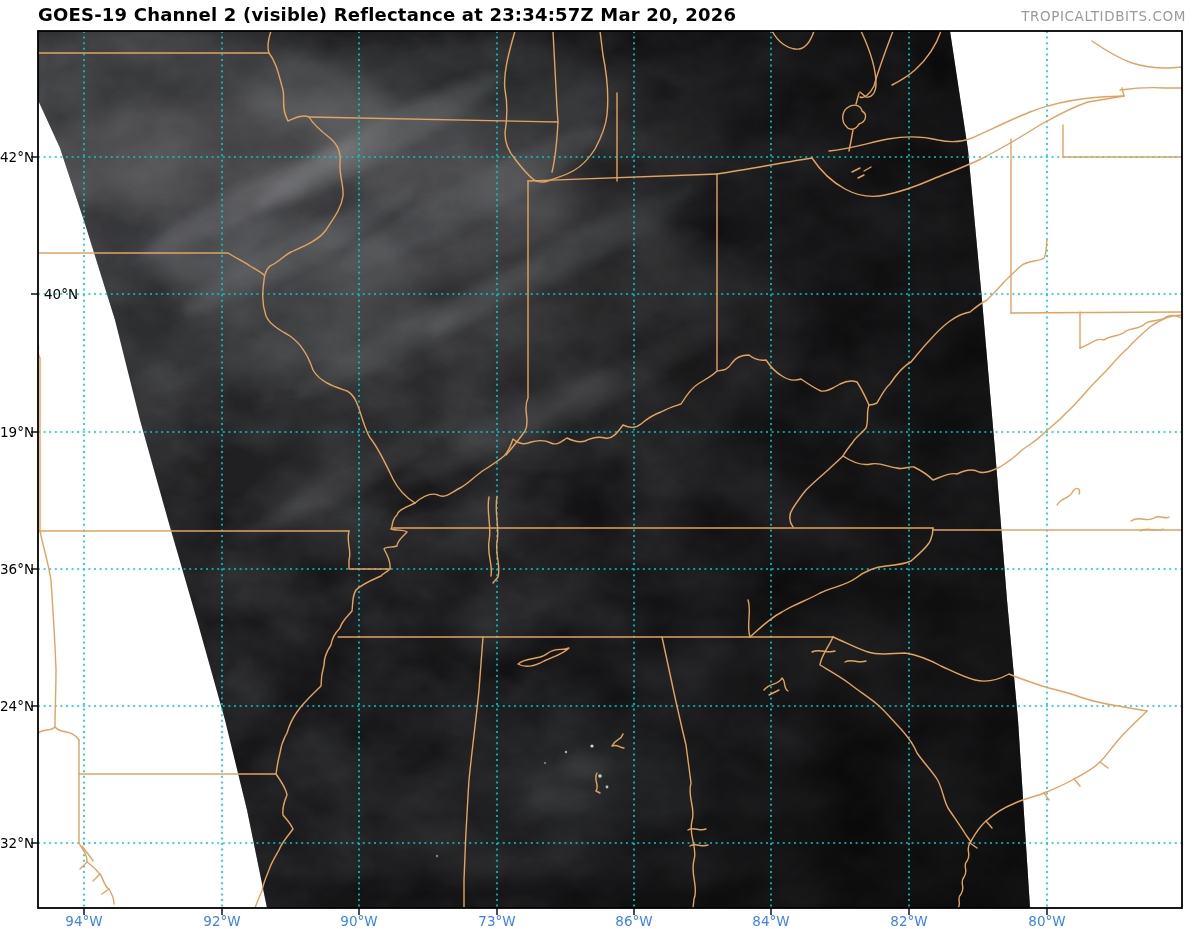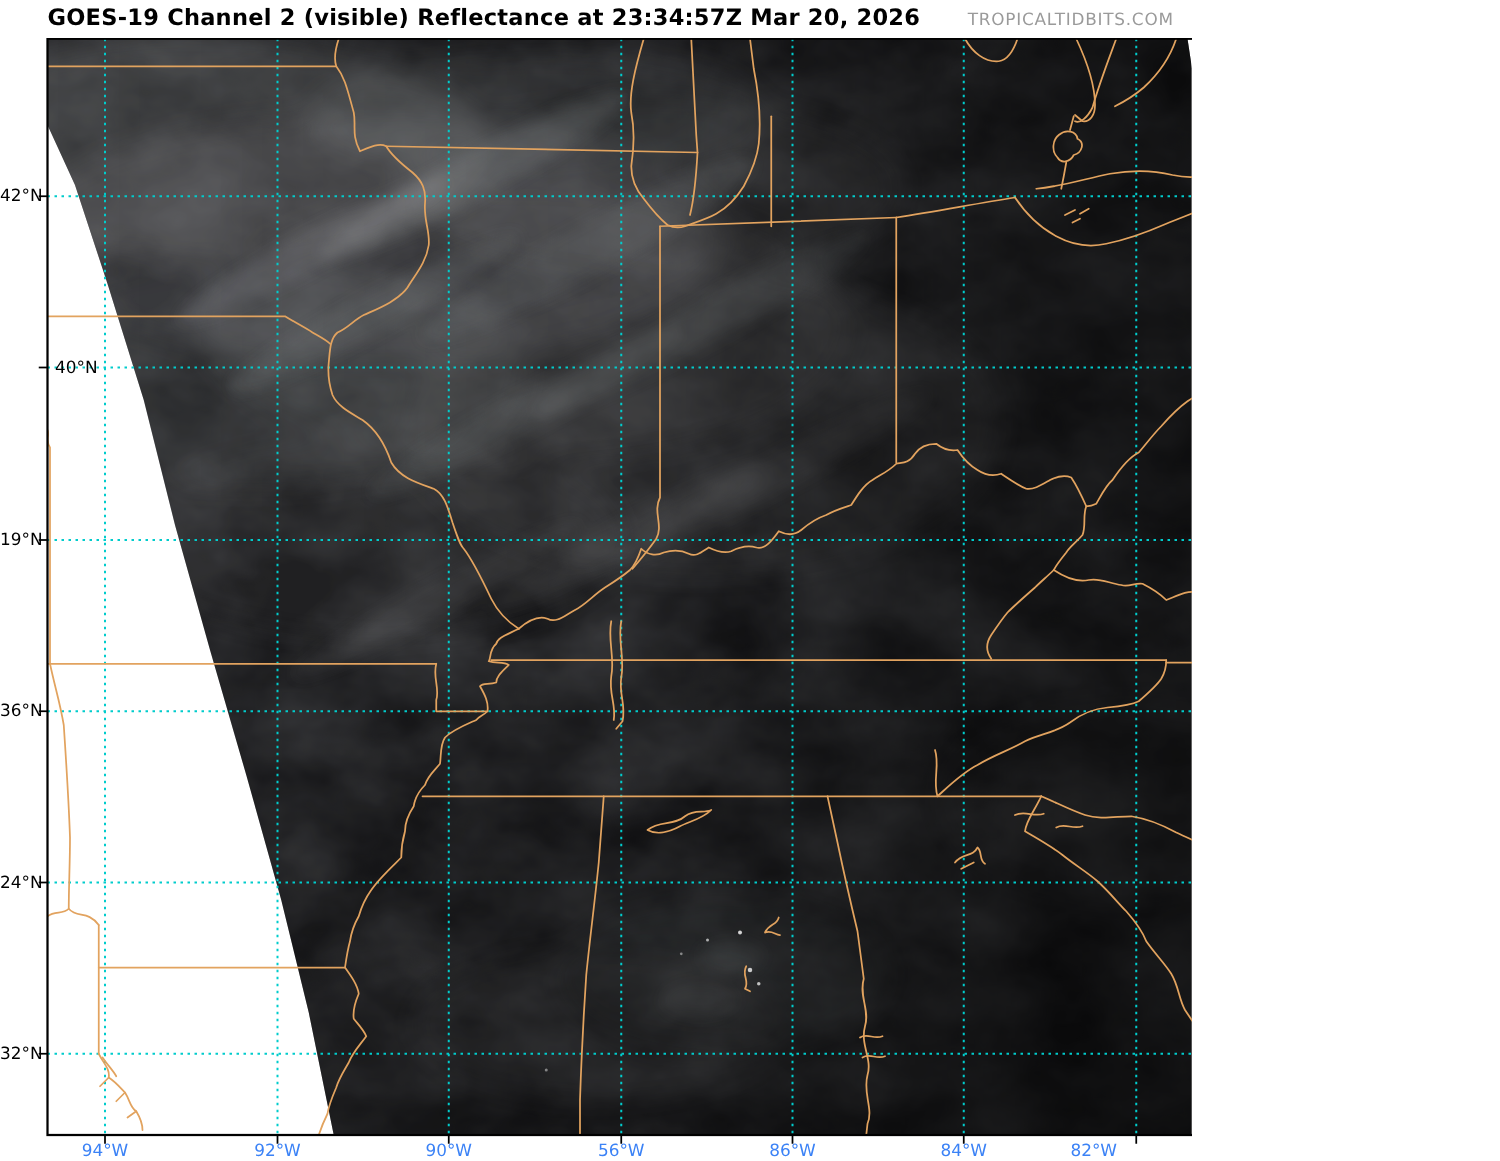--- a/index.html
+++ b/index.html
@@ -1,16 +1,16 @@
 <!DOCTYPE html>
 <html><head>
 <meta charset="utf-8">
 <style>
   html,body{margin:0;padding:0;background:#ffffff;}
-  #stage{position:relative;width:953px;height:929px;background:#ffffff;overflow:hidden;
+  #stage{position:relative;width:1200px;height:929px;background:#ffffff;overflow:hidden;
          font-family:"DejaVu Sans","Liberation Sans",sans-serif;}
   #map-title{position:absolute;left:38px;top:4px;font-size:18px;font-weight:bold;color:#000;
              letter-spacing:0.2px;white-space:nowrap;}
   #watermark{position:absolute;right:14px;top:8px;font-size:13.5px;font-weight:normal;color:#9a9a9a;
              letter-spacing:0.6px;white-space:nowrap;}
   .lat-label{position:absolute;left:0;width:33px;text-align:left;font-size:13.5px;color:#000;
              height:16px;line-height:16px;}
   .lon-label{position:absolute;width:56px;text-align:center;font-size:13.5px;color:#3b82f6;
              height:16px;line-height:16px;top:913px;}
   svg{position:absolute;left:0;top:0;}
@@ -202,19 +202,19 @@
   <div id="labels">
       <div class="lat-label" style="top: 149px;">42°N</div>
       <div class="lat-label" style="top: 286px; padding-left: 44px;">40°N</div>
       <div class="lat-label" style="top: 424px;">19°N</div>
       <div class="lat-label" style="top: 561px;">36°N</div>
       <div class="lat-label" style="top: 698px;">24°N</div>
       <div class="lat-label" style="top: 835px;">32°N</div>
       <div class="lon-label" style="left: 56px;">94°W</div>
       <div class="lon-label" style="left: 194px;">92°W</div>
       <div class="lon-label" style="left: 331px;">90°W</div>
-      <div class="lon-label" style="left: 469px;">56°W</div>
+      <div class="lon-label" style="left: 469px;">73°W</div>
       <div class="lon-label" style="left: 606px;">86°W</div>
       <div class="lon-label" style="left: 743px;">84°W</div>
-      <div class="lon-label" style="left: 847px;">82°W</div>
+      <div class="lon-label" style="left: 881px;">82°W</div>
       <div class="lon-label" style="left: 1019px;">80°W</div>
     </div>
 </div>
 
 </body></html>

